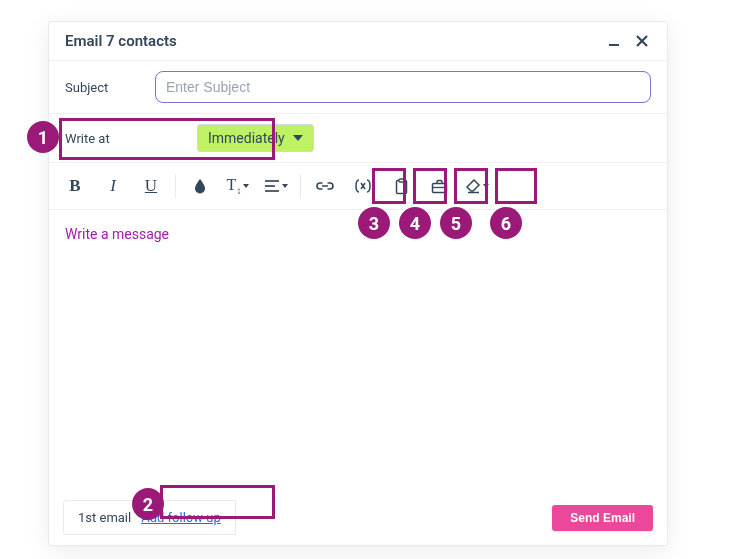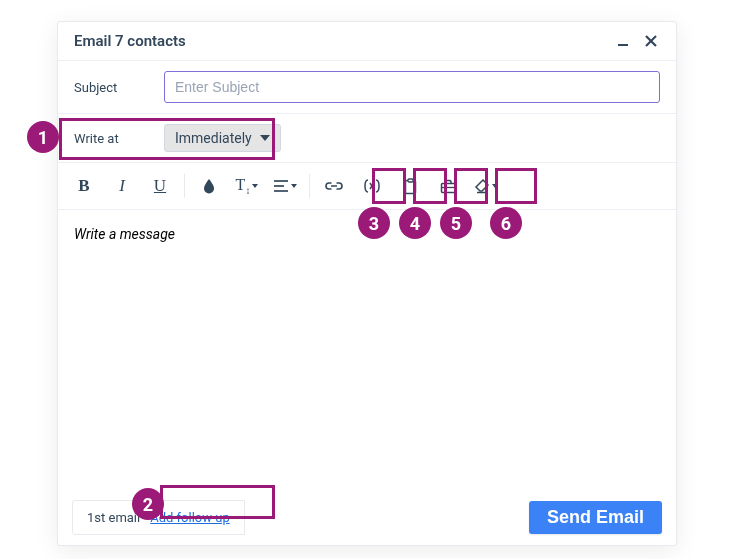--- a/index.html
+++ b/index.html
@@ -5,21 +5,21 @@
   * { box-sizing: border-box; }
   html, body {
     margin: 0; padding: 0;
     width: 737px; height: 559px;
     font-family: -apple-system, BlinkMacSystemFont, "Segoe UI", Roboto, Arial, sans-serif;
     background: #fff;
     color: #33475b;
   }
   .modal {
     position: absolute;
-    left: 57px; top: 21px;
+    left: 48px; top: 21px;
     width: 620px; height: 525px;
     background: #fff;
     border: 1px solid #e6e9ed;
     border-radius: 3px;
     box-shadow: 0 5px 25px rgba(0,0,0,0.08);
     display: flex; flex-direction: column;
   }
   .titlebar {
     display: flex; align-items: center;
     padding: 10px 16px;
@@ -31,36 +31,37 @@
   .win-btn { width: 18px; height: 18px; display: inline-flex; align-items: center; justify-content: center; margin-left: 10px; cursor: pointer; color: #33475b; }
   .row {
     display: flex; align-items: center;
     padding: 10px 16px;
     border-bottom: 1px solid #eceff3;
   }
   .row .label { width: 90px; font-size: 13px; color: #33475b; }
   .subject-input {
     flex: 1;
     border: 1px solid #7d70d6;
-    border-radius: 3px;
+    border-radius: 8px;
     padding: 7px 10px;
     font-size: 14px;
     outline: none;
     color: #33475b;
   }
   .subject-input::placeholder { color: #9aa4b4; }
   .sendat-select {
     display: inline-flex; align-items: center;
     border: 1px solid #d2d8e2;
     border-radius: 3px;
     padding: 5px 10px;
     font-size: 14px;
     cursor: pointer;
     gap: 8px;
-    background: #e5e5e5;
+    background: #bef264;
+    margin-left: 42px;
   }
   .toolbar {
     display: flex; align-items: center;
     padding: 6px 8px;
     border-bottom: 1px solid #eceff3;
     gap: 2px;
   }
   .tb-btn {
     width: 36px; height: 34px;
     display: inline-flex; align-items: center; justify-content: center;
@@ -69,23 +70,22 @@
     font-size: 15px;
     border-radius: 3px;
     background: transparent;
     border: none;
   }
   .tb-sep { width: 1px; height: 24px; background: #e6e9ed; margin: 0 4px; }
   .editor {
     flex: 1;
     padding: 16px;
     font-size: 14px;
-    color: #000000;
+    color: #a21caf;
     overflow: auto;
-    font-style: italic;
   }
   .footer {
     display: flex; align-items: center;
     padding: 10px 14px;
     gap: 10px;
   }
   .step-pill {
     border: 1px solid #e6e9ed;
     border-radius: 3px 0 0 3px;
     padding: 9px 14px;
@@ -93,26 +93,26 @@
     display: inline-flex; align-items: center; gap: 10px;
   }
   .followup-link {
     color: #1f6fde;
     text-decoration: underline;
     font-size: 13px;
     cursor: pointer;
   }
   .footer .spacer { flex: 1; }
   .send-btn {
-    background: #3b82f6;
+    background: #ec4899;
     color: #fff;
     border: none;
     border-radius: 3px;
     padding: 6px 18px;
-    font-size: 18px;
+    font-size: 12px;
     font-weight: 600;
     cursor: pointer;
     box-shadow: 0 1px 2px rgba(0,0,0,0.1);
   }
 
   
   .callout-box {
     position: absolute;
     border: 3px solid #9b1a78;
     pointer-events: none;

